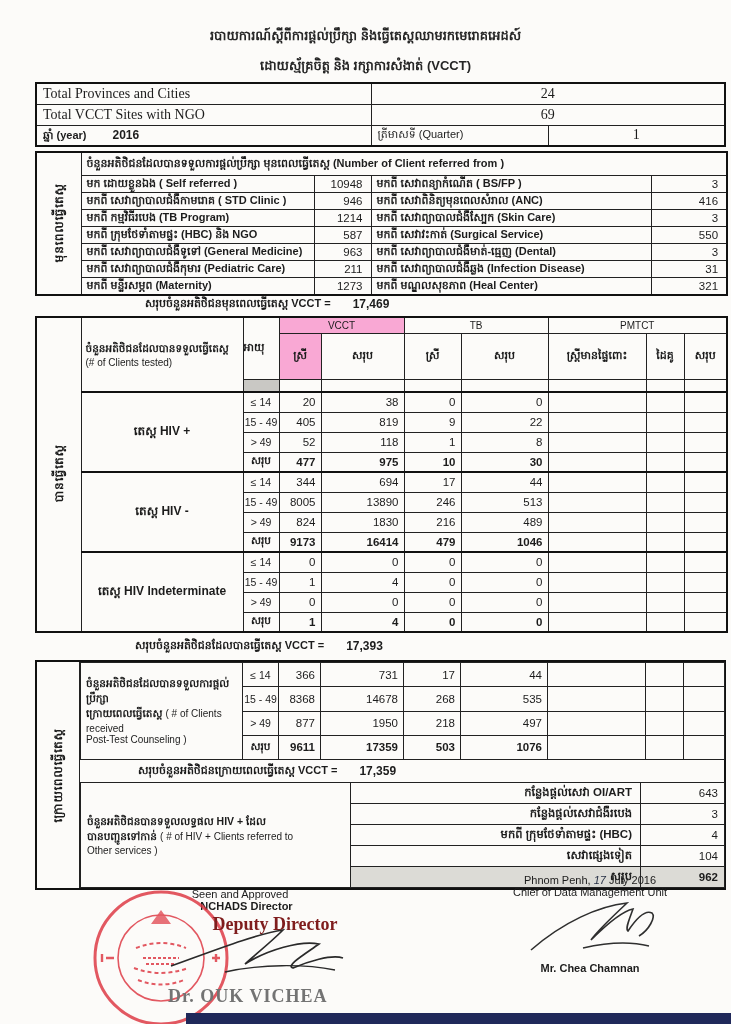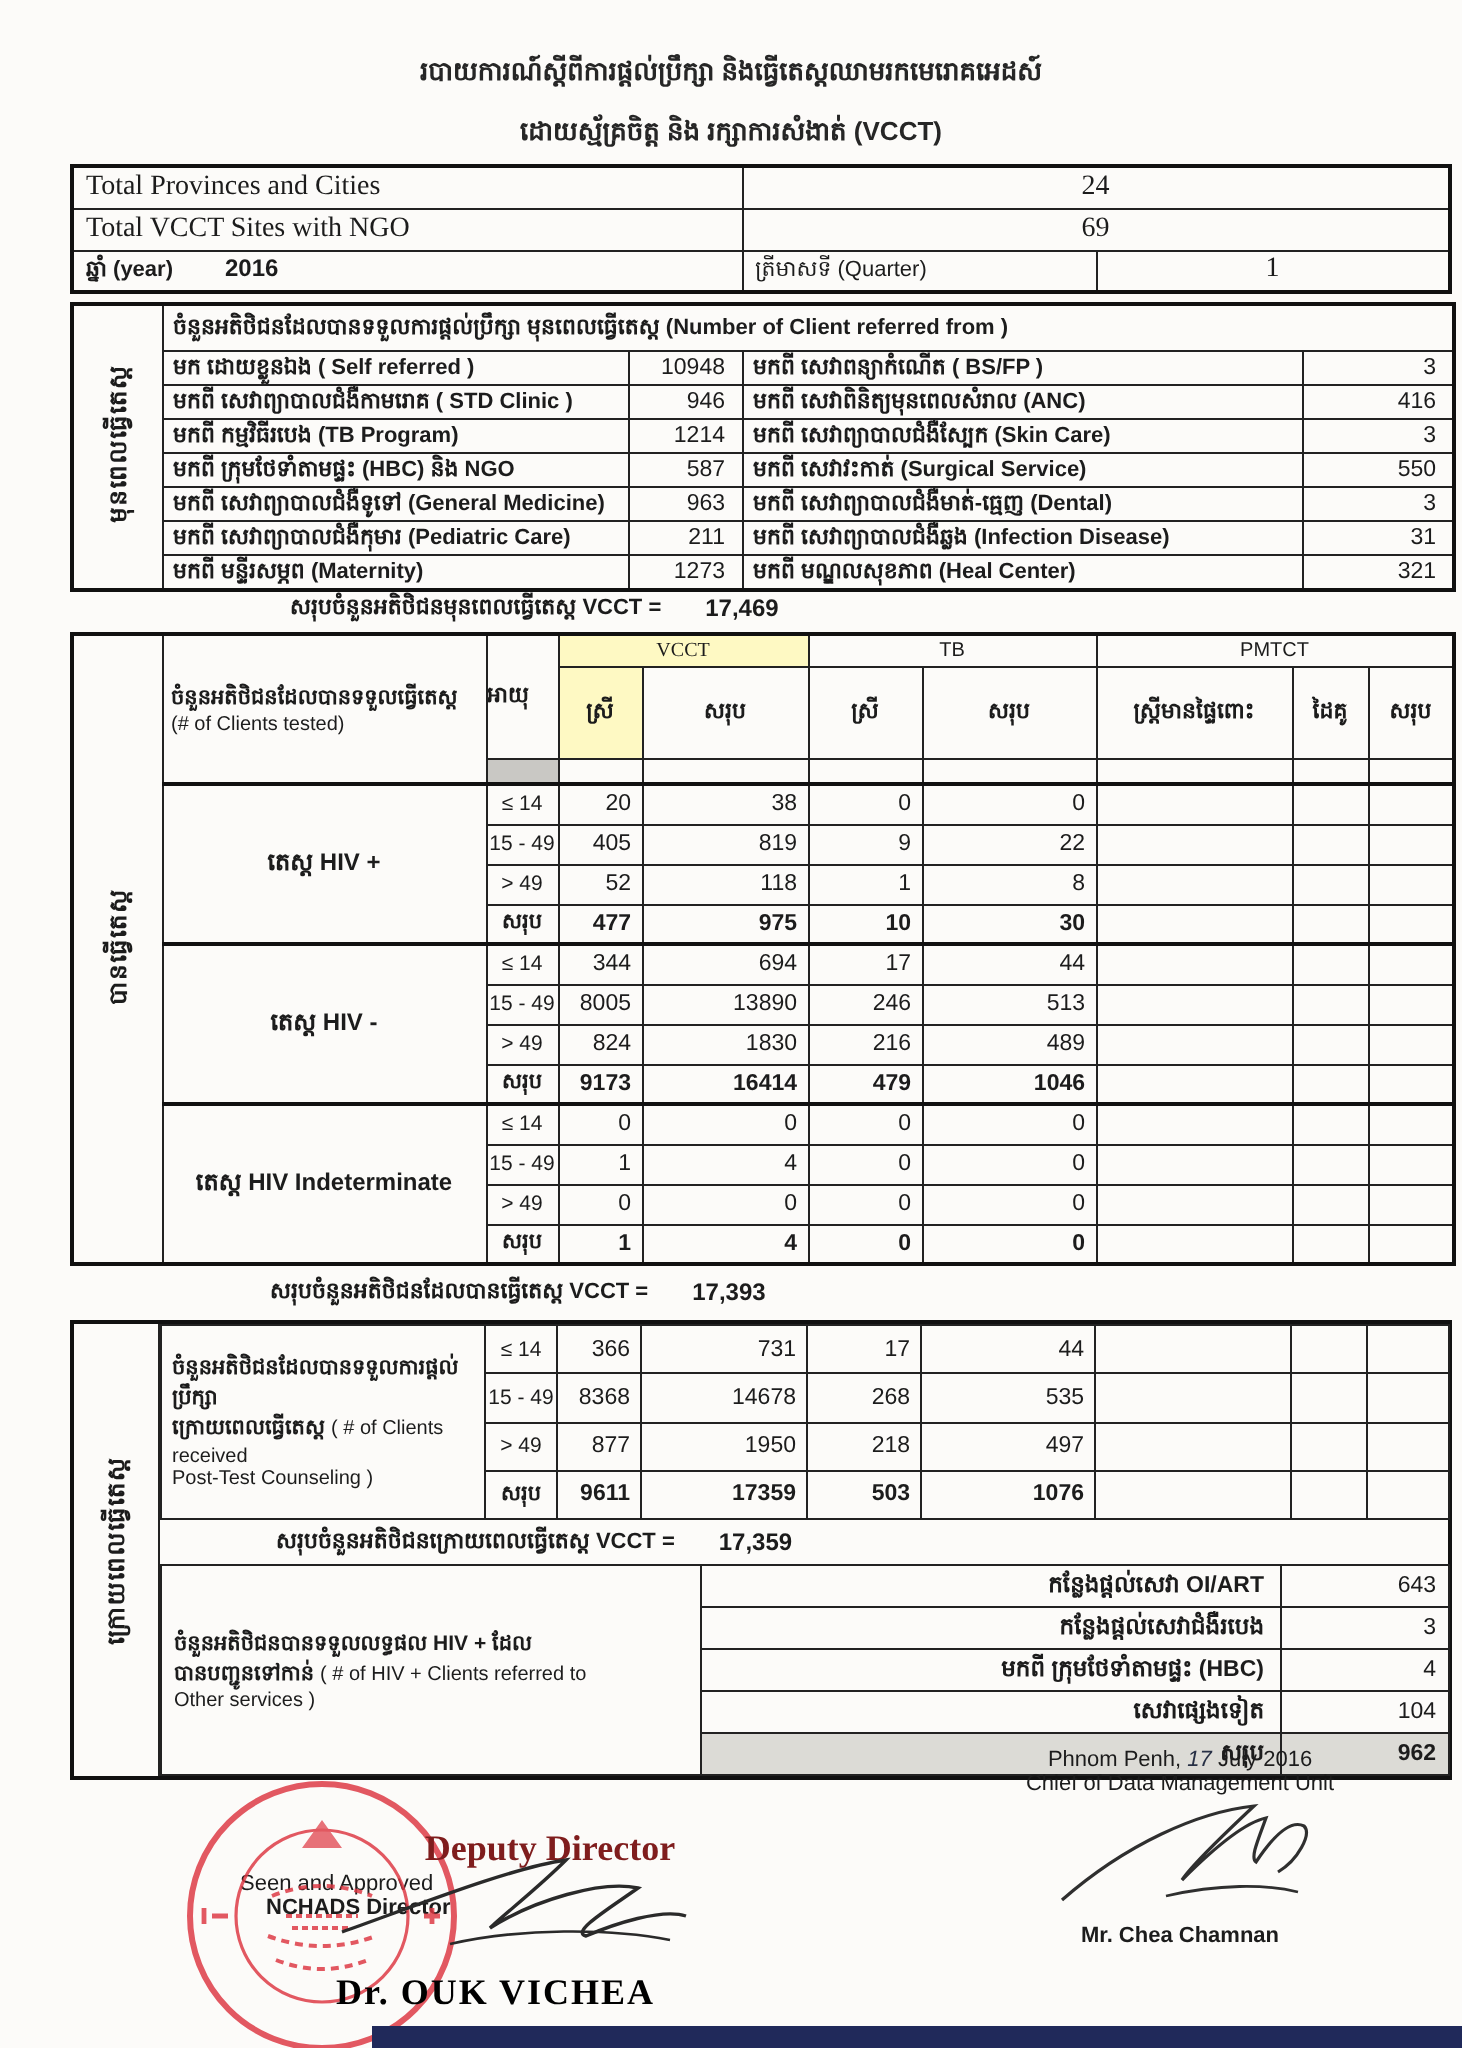--- a/index.html
+++ b/index.html
@@ -58,47 +58,47 @@
   .sec2 .hC td, .hC { height:13px; }
   .sec2 .agehead { text-align:left; font-weight:bold; font-size:11px; }
   .sec2 .lbl { vertical-align:middle; padding:0 4px; white-space:normal; }
   .kmline { font-weight:bold; font-size:10.5px; }
   .enline { font-size:10px; }
   .gname { font-weight:bold; font-size:12px; text-align:center; vertical-align:middle; }
   .agec { text-align:center; font-size:10.5px; }
   .num { text-align:right; padding-right:5px; font-size:11.5px; }
   .sumrow td { font-weight:bold; }
   .gtop td, tr.gtop > td { border-top:2px solid #111; }
-  .shade { background:#fef9c3;font-family:Liberation Serif, serif; }
+  .shade { background:#f9a8d4; }
   .shaded2 { background:#c9c8c4; }
 
   
   .sec34 { position:absolute; left:35px; top:660px; width:691px; display:flex; border:2px solid #111; background:#fcfbf9; }
   .sec34 .strip { width:45px; border-right:1px solid #222; display:flex; align-items:center; justify-content:center; }
   .sec34 .content { width:644px; }
   .ptable { width:644px; }
   .ptable td { height:21px; }
   .ptable .lbl { vertical-align:middle; padding:14px 5px; white-space:normal; }
   .sum3 { height:22px; display:flex; align-items:center; padding-left:58px; }
   .sum3 .slabel { font-weight:bold; font-size:11px; }
   .sum3 .svalue { font-weight:bold; font-size:12px; margin-left:22px; }
   .rtable { width:644px; }
   .rtable td { height:21px; }
   .rtable .biglbl { vertical-align:middle; padding:2px 6px; white-space:normal; }
   .rtable .service { text-align:right; font-weight:bold; font-size:11.5px; padding-right:8px; }
   .rtable .rval { text-align:right; font-size:11.5px; padding-right:6px; }
   .rtable .totalrow td { background:#dcdbd6; font-weight:bold; }
 
   
-  .sig-left { position:absolute; left:120px; top:888px; width:240px; font-size:11px;margin-top:48px; }
+  .sig-left { position:absolute; left:120px; top:888px; width:240px; text-align:center; font-size:11px; }
   .sig-left .b { font-weight:bold;padding-left:13px; }
   .deputy { position:absolute; left:150px; top:914px; width:250px; text-align:center;
             color:#7f1d1d; font-family:"Liberation Serif",serif; font-weight:bold; font-size:18px; }
   .drname { position:absolute; left:168px; top:986px; width:250px; text-align:left;
-            color:#000000; font-family:"Liberation Serif",serif; font-weight:bold; font-size:18px; letter-spacing:1px; }
+            color:#737373; font-family:"Liberation Serif",serif; font-weight:bold; font-size:18px; letter-spacing:1px; }
   .stamp { position:absolute; left:88px; top:886px; opacity:.82; }
   .sigl { position:absolute; left:165px; top:920px; }
   .sig-right { position:absolute; left:480px; top:874px; width:220px; text-align:center; font-size:11px; }
   .sig-right .day { font-style:italic; color:#273045; }
   .sigr { position:absolute; left:525px; top:898px; }
   .chamnan { position:absolute; left:500px; top:962px; width:180px; text-align:center; font-weight:bold; font-size:11px; }
 
   .navybar { position:absolute; left:186px; right:0; bottom:0; height:11px; background:#20295a; }
 </style>
 </head>

